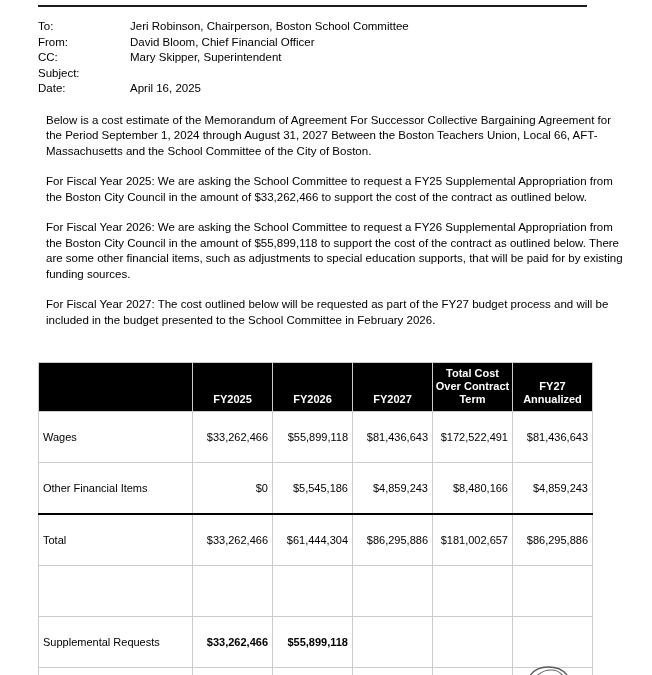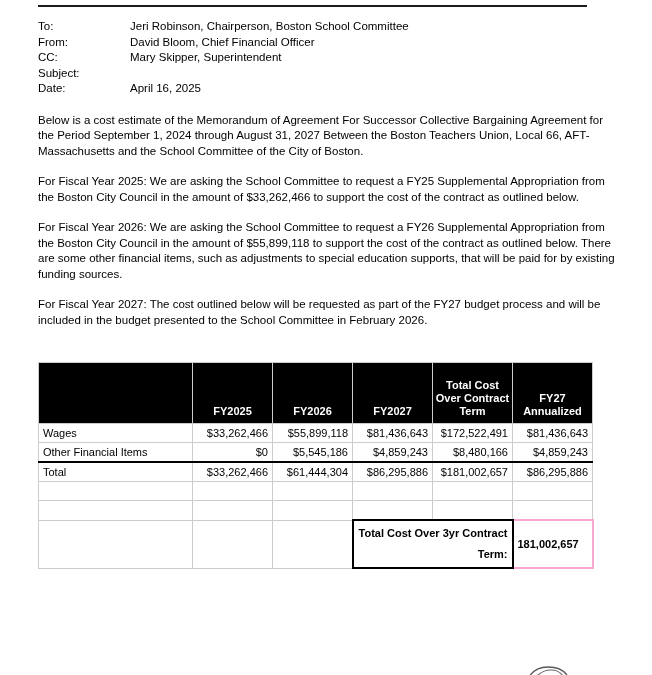--- a/index.html
+++ b/index.html
@@ -34,48 +34,48 @@
     line-height: 15.5px;
   }
   .memo-row { display: flex; gap: 15px; }
   .memo-label { width: 77px; flex: 0 0 77px; }
   .memo-value { flex: 1; }
   
   .body-para {
     width: 577px;
     font-size: 11.5px;
     line-height: 15.5px;
-    margin: 15px 0 0 0;
+    margin: 15px 0 0 8px;
   }
   .body-para.first { margin-top: 16px; }
   
   .cost-table {
     border-collapse: collapse;
     margin-top: 34px;
     width: 554px;
     font-size: 11px;
     table-layout: fixed;
   }
   .cost-table col.c0 { width: 154px; }
   .cost-table col.cn { width: 80px; }
   .cost-table th {
     background: #000000;
     color: #ffffff;
     font-weight: bold;
     text-align: center;
     vertical-align: bottom;
     height: 32px;
-    padding: 16px 2px 5px 2px;
+    padding: 4px 2px 5px 2px;
     border: 1px solid #cccccc;
     line-height: 13px;
   }
   .cost-table td {
     border: 1px solid #cccccc;
     height: 18px;
-    padding: 0 4px;
+    padding: 16px 4px;
     vertical-align: middle;
     background: #ffffff;
   }
   .cost-table td.num { text-align: right; }
   .cost-table tr.total-row td { border-top: 2px solid #000000; }
   .cost-table td.bold { font-weight: bold; }
   .cost-table tr.footer-row td { height: 34px; }
   .cost-table td.footer-label {
     border: 2px solid #000000;
     font-weight: bold;
@@ -178,20 +178,28 @@
       </tr>
       <tr>
         <td></td>
         <td></td>
         <td></td>
         <td></td>
         <td></td>
         <td></td>
       </tr>
       <tr>
+        <td>Supplemental Requests</td>
+        <td class="num bold">$33,262,466</td>
+        <td class="num bold">$55,899,118</td>
+        <td class="num"></td>
+        <td class="num"></td>
+        <td class="num"></td>
+      </tr>
+      <tr>
         <td></td>
         <td></td>
         <td></td>
         <td></td>
         <td></td>
         <td></td>
       </tr>
       <tr class="footer-row">
         <td></td>
         <td></td>

